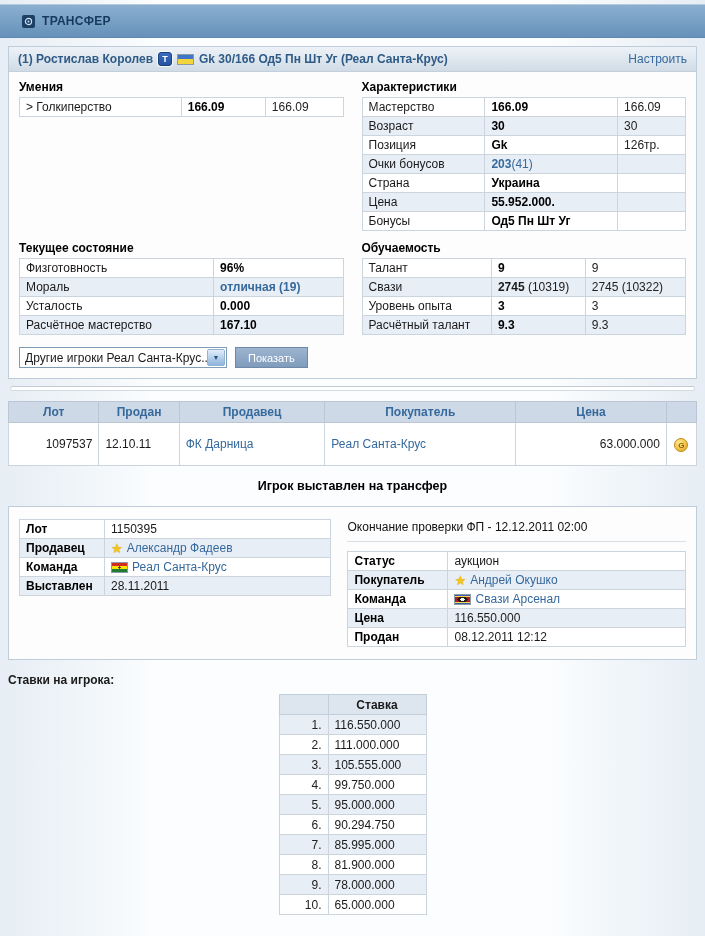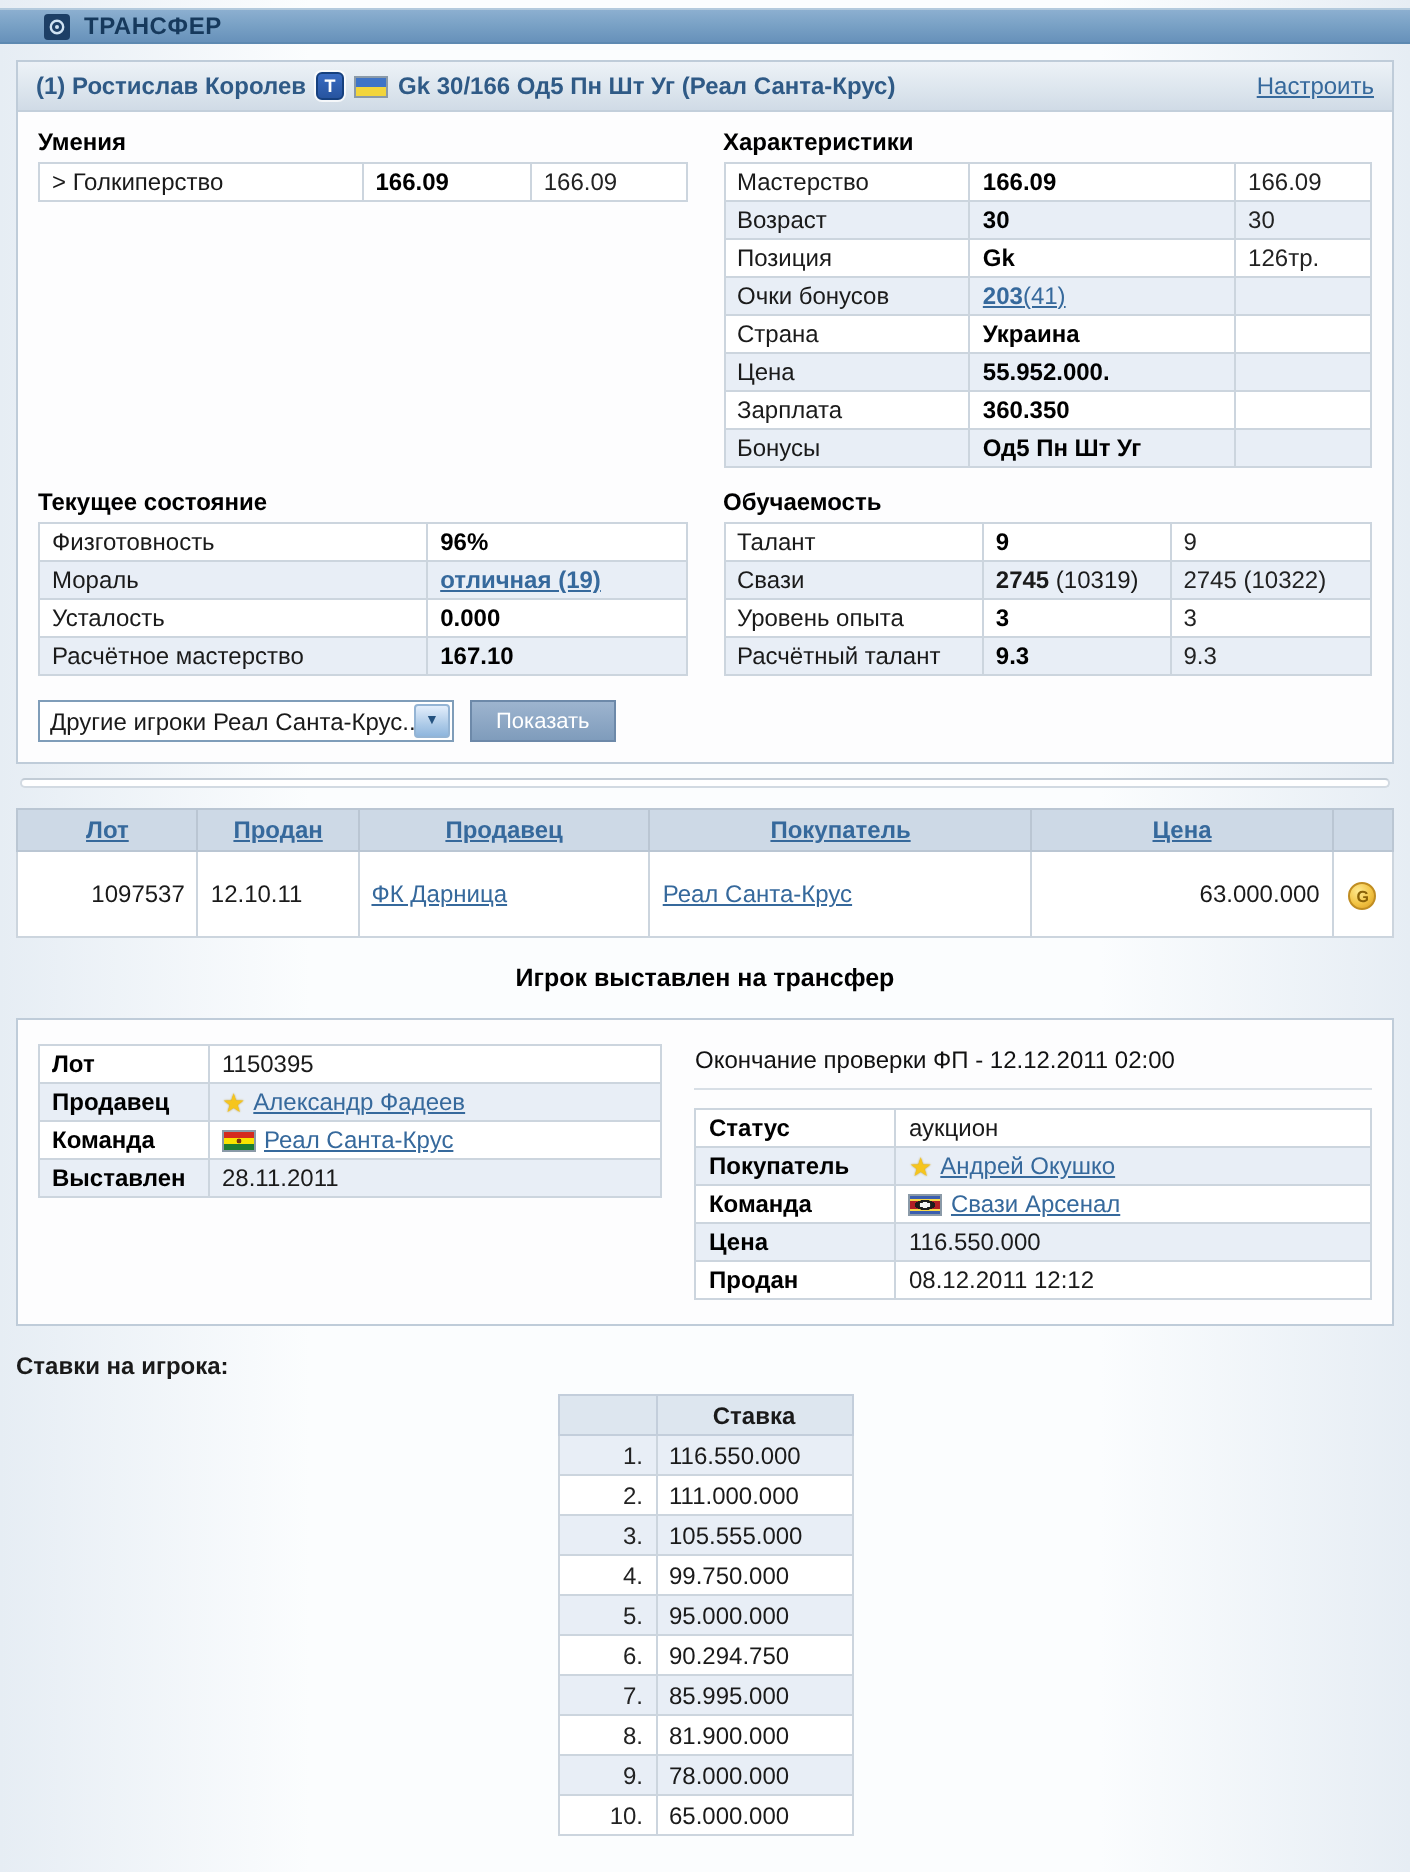--- a/index.html
+++ b/index.html
@@ -8,21 +8,21 @@
     height: 936px;
     font-family: "Liberation Sans", "DejaVu Sans", sans-serif;
     font-size: 12px;
     color: #1a1a1a;
     background: linear-gradient(90deg, #e6edf4 0%, #fbfdfe 22%, #fbfdfe 78%, #e6edf4 100%);
     overflow: hidden;
   }
   
   .topbar {
     margin-top: 4px;
-    height: 18px;
+    height: 34px;
     background: linear-gradient(to bottom, #8cafd0 0%, #7aa2c6 45%, #6791ba 100%);
     border-top: 1px solid #b3cadd;
     border-bottom: 1px solid #5d89b1;
     display: flex; align-items: center;
     padding-left: 22px; gap: 7px;
   }
   .topbar .title { font-weight: bold; color: #16395c; letter-spacing: .3px; }
   
   .wrap { padding: 8px 8px 0 8px; }
   
@@ -46,21 +46,21 @@
   }
   .flag { display:inline-block; width:17px; height:11px; border:1px solid #8a9aa8; }
   .flag-ua { background: linear-gradient(to bottom, #3f74c6 0 50%, #f2d53c 50% 100%); }
   .flag-bo { background:
       radial-gradient(circle 2px at 50% 50%, #7a3413 0 60%, transparent 65%),
       linear-gradient(to bottom, #d52b1e 0 34%, #f9e300 34% 67%, #1e7d33 67% 100%); }
   .flag-sz { background:
       radial-gradient(5px 2.5px at 50% 50%, #f4f4f4 0 55%, #1c1c1c 56% 100%, transparent 101%),
       linear-gradient(to bottom, #3a5dae 0 16%, #f7d84b 16% 26%, #b01f24 26% 74%, #f7d84b 74% 84%, #3a5dae 84% 100%); }
   .configure { margin-left: auto; font-weight: normal; }
-  a { color: #36699c; text-decoration: underline; cursor: pointer; }
+  a { color: #36699c; cursor: pointer; }
   
   .panel-content { padding: 8px 10px 10px 10px; background: #fdfdfe; }
   .grid { display: grid; grid-template-columns: 1fr 1fr; column-gap: 18px; row-gap: 10px; }
   .sec-title { font-weight: bold; color: #000; margin-bottom: 3px; }
   table { border-collapse: collapse; width: 100%; border-radius: 10px; }
   .dtable { border: 1px solid #aeb9c5; }
   .dtable td {
     border: 1px solid #ccd5de;
     padding: 2px 6px;
     height: 19px;
@@ -227,25 +227,20 @@
               <td>Страна</td>
               <td class="v">Украина</td>
               <td class="v2"></td>
             </tr>
             <tr>
               <td>Цена</td>
               <td class="v">55.952.000.</td>
               <td class="v2"></td>
             </tr>
             <tr>
-              <td>Зарплата</td>
-              <td class="v">360.350</td>
-              <td class="v2"></td>
-            </tr>
-            <tr>
               <td>Бонусы</td>
               <td class="v">Од5 Пн Шт Уг</td>
               <td class="v2"></td>
             </tr>
           </tbody>
             </table>
         </section>
 
         <section>
           <div class="sec-title">Текущее состояние</div>

